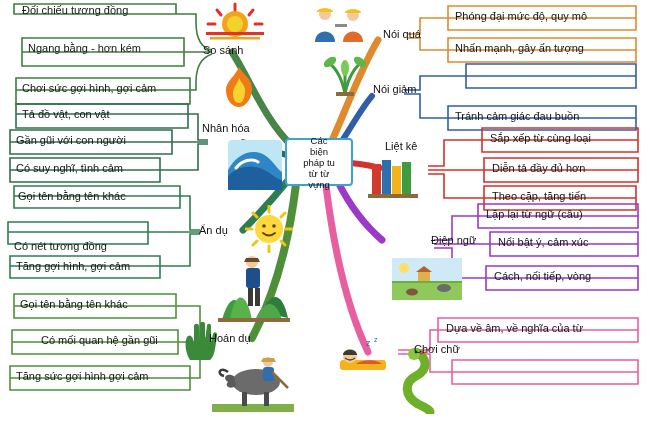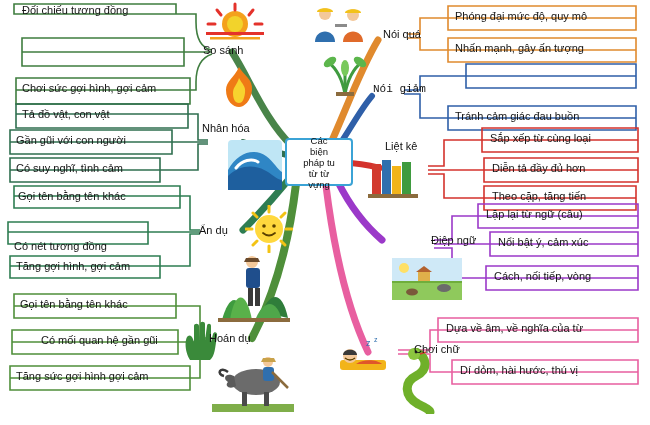--- a/index.html
+++ b/index.html
@@ -149,26 +149,27 @@
     <path d="M638,372 L638,360 L452,360 L452,384 L638,384 L638,372" stroke="#e85fa0" stroke-width="1.6" fill="none"></path>
   </svg>
 
   <div class="center-node">Các biện pháp tu từ từ vựng</div>
 
   <div class="branch-title" style="left:203px; top:44px;">So sánh</div>
   <div class="branch-title" style="left:202px; top:122px;">Nhân hóa</div>
   <div class="branch-title" style="left:199px; top:224px;">Ẩn dụ</div>
   <div class="branch-title" style="left:209px; top:332px;">Hoán dụ</div>
   <div class="branch-title" style="left:383px; top:28px;">Nói quá</div>
-  <div class="branch-title" style="left:373px; top:83px;font-family:Liberation Mono, monospace;">Nói giảm</div>
+  <div class="branch-title" style="left:373px; top:83px;">Nói giảm</div>
   <div class="branch-title" style="left:385px; top:140px;">Liệt kê</div>
   <div class="branch-title" style="left:395px; top:234px;padding-left:36px;">Điệp ngữ</div>
   <div class="branch-title" style="left:370px; top:343px;padding-left:44px;">Chơi chữ</div>
 
   <div class="leaf" style="left:22px; top:4px;">Đối chiếu tương đồng</div>
+  <div class="leaf" style="left:28px; top:42px;">Ngang bằng - hơn kém</div>
   <div class="leaf" style="left:22px; top:82px;">Chơi sức gợi hình, gợi cảm</div>
 
   <div class="leaf" style="left:22px; top:108px;">Tả đồ vật, con vật</div>
   <div class="leaf" style="left:16px; top:162px;">Có suy nghĩ, tình cảm</div>
   <div class="leaf" style="left:16px; top:134px;">Gần gũi với con người</div>
 
   <div class="leaf" style="left:18px; top:190px;">Gọi tên bằng tên khác</div>
   <div class="leaf" style="left:14px; top:240px;">Có nét tương đồng</div>
   <div class="leaf" style="left:16px; top:260px;">Tăng gợi hình, gợi cảm</div>
 
@@ -183,21 +184,20 @@
 
   <div class="leaf" style="left:490px; top:132px;">Sắp xếp từ cùng loại</div>
   <div class="leaf" style="left:492px; top:162px;">Diễn tả đầy đủ hơn</div>
   <div class="leaf" style="left:492px; top:190px;">Theo cặp, tăng tiến</div>
 
   <div class="leaf" style="left:486px; top:208px;">Lặp lại từ ngữ (câu)</div>
   <div class="leaf" style="left:498px; top:236px;">Nổi bật ý, cảm xúc</div>
   <div class="leaf" style="left:494px; top:270px;">Cách, nối tiếp, vòng</div>
 
   <div class="leaf" style="left:446px; top:322px;">Dựa về âm, về nghĩa của từ</div>
-  <div class="leaf" style="left:460px; top:364px;">Dí dỏm, hài hước, thú vị</div>
 
   <div class="art" style="left:204px; top:2px;">
     <svg width="62" height="40" viewBox="0 0 62 40">
       <circle cx="31" cy="22" r="13" fill="#f4a11c"></circle>
       <circle cx="31" cy="22" r="8" fill="#f2d32b"></circle>
       <g stroke="#e4322b" stroke-width="3" stroke-linecap="round">
         <line x1="31" y1="2" x2="31" y2="8"></line>
         <line x1="13" y1="8" x2="17" y2="13"></line>
         <line x1="49" y1="8" x2="45" y2="13"></line>
         <line x1="4" y1="22" x2="11" y2="22"></line>

